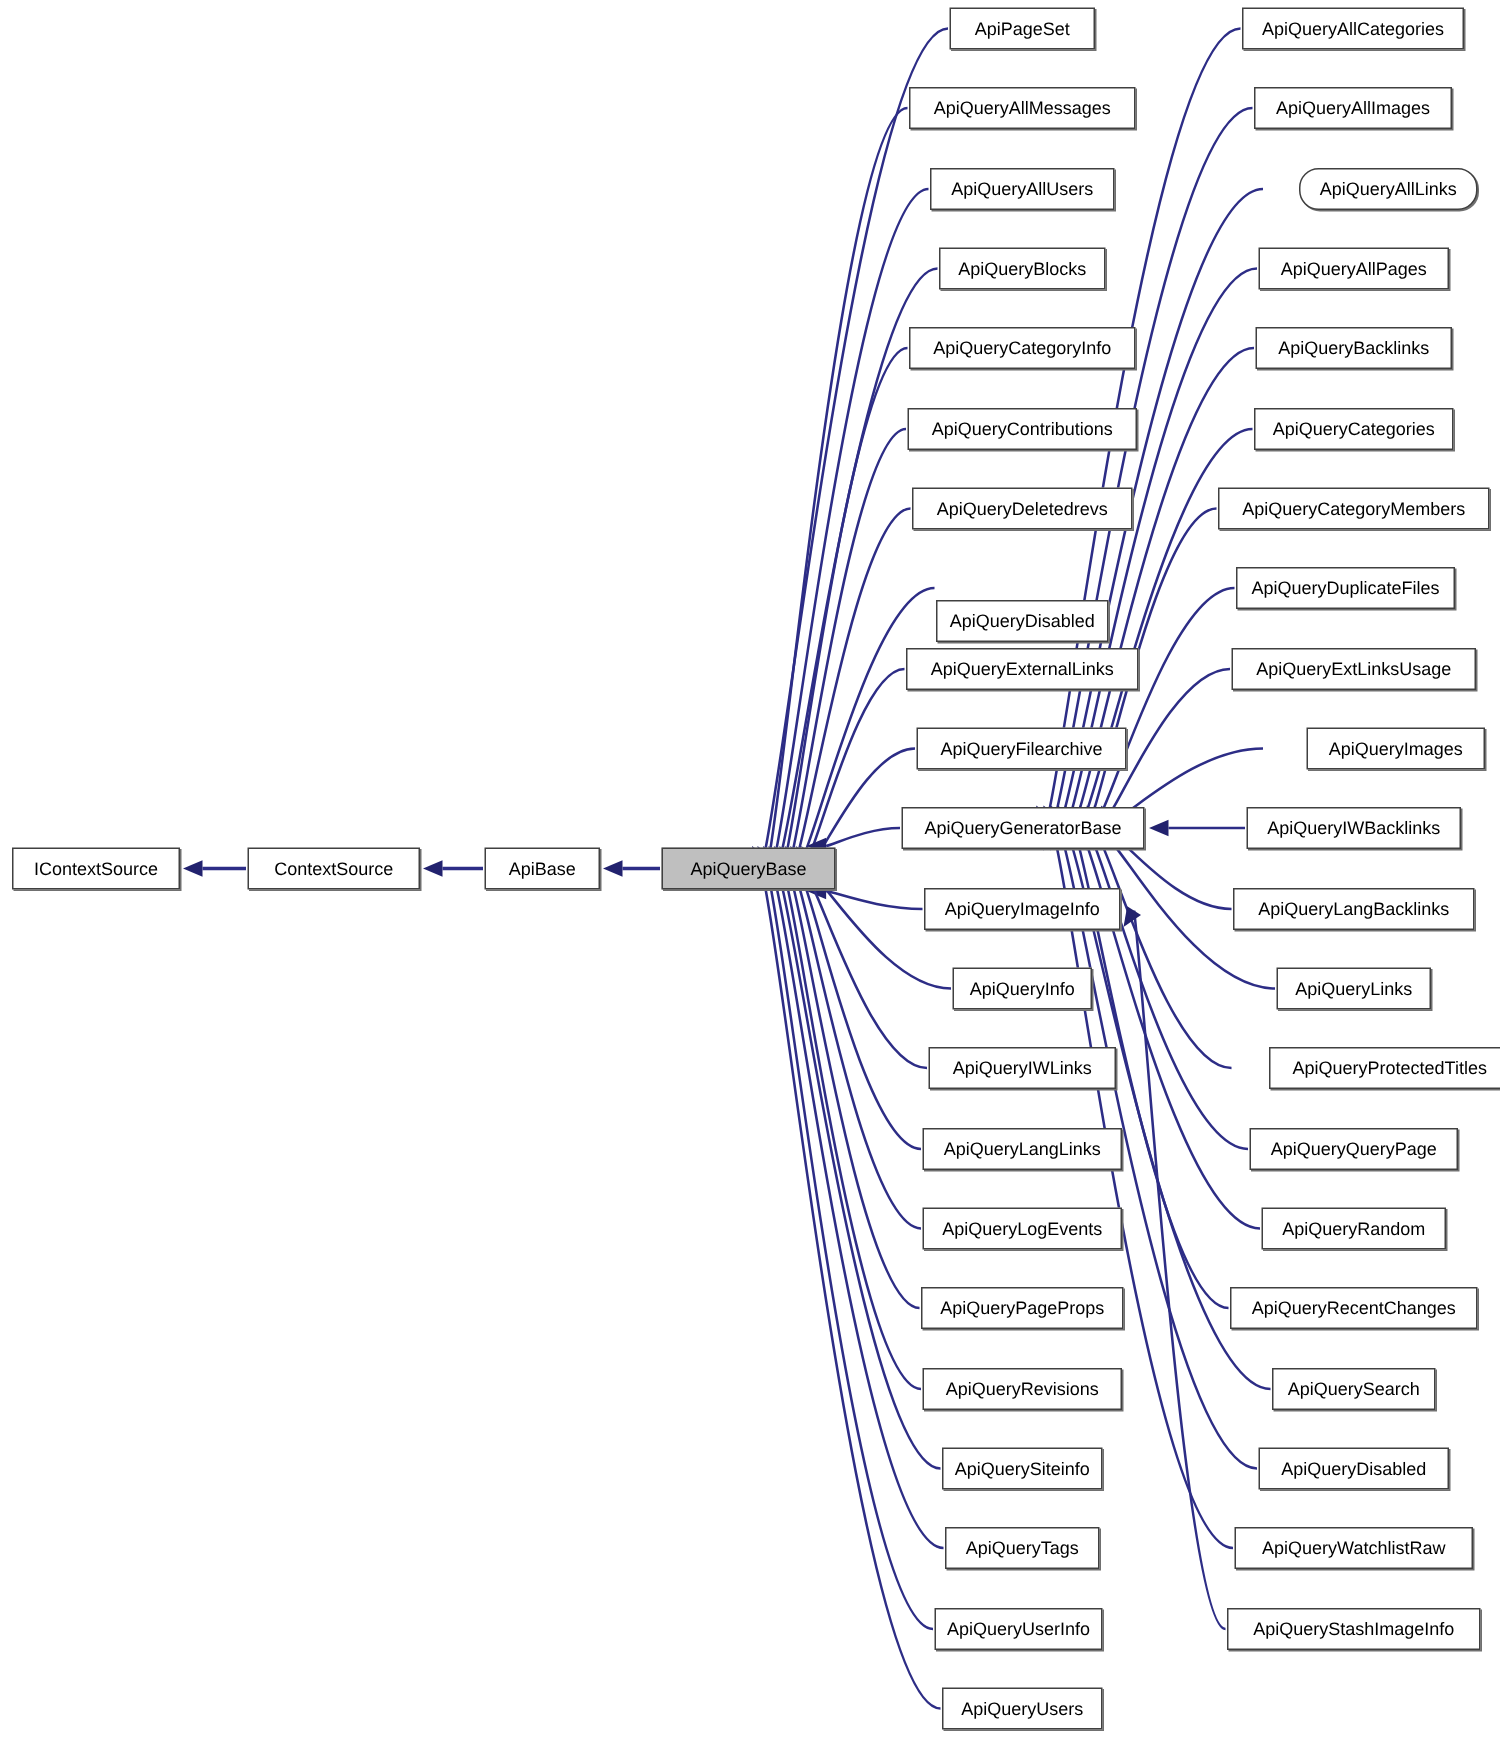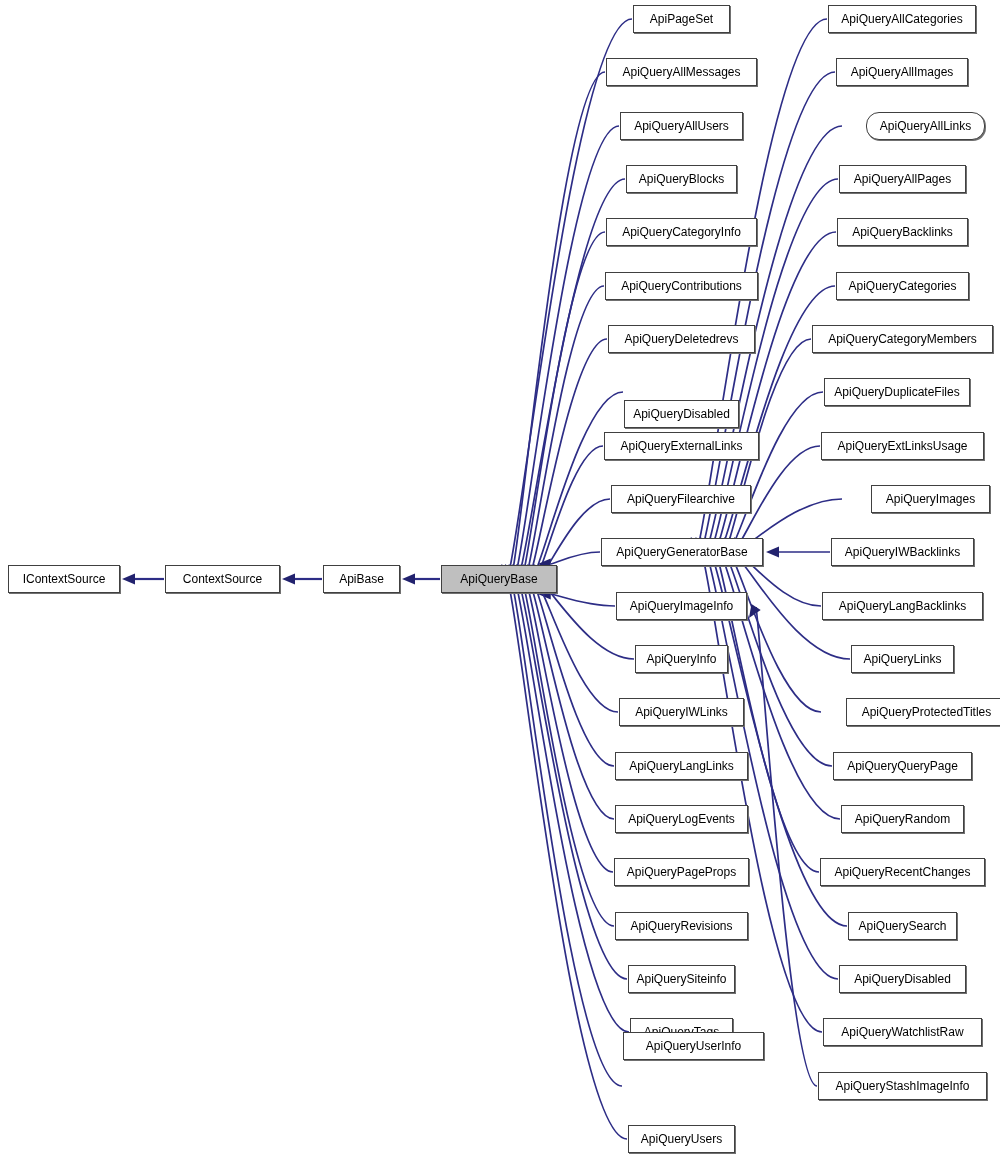--- a/index.html
+++ b/index.html
@@ -129,21 +129,21 @@
       <div class="node" style="left: 601px; top: 538px; width: 162px;">ApiQueryGeneratorBase</div>
       <div class="node" style="left: 616px; top: 592px; width: 131px;">ApiQueryImageInfo</div>
       <div class="node" style="left: 635px; top: 645px; width: 93px;">ApiQueryInfo</div>
       <div class="node" style="left: 619px; top: 698px; width: 125px;">ApiQueryIWLinks</div>
       <div class="node" style="left: 615px; top: 752px; width: 133px;">ApiQueryLangLinks</div>
       <div class="node" style="left: 615px; top: 805px; width: 133px;">ApiQueryLogEvents</div>
       <div class="node" style="left: 614px; top: 858px; width: 135px;">ApiQueryPageProps</div>
       <div class="node" style="left: 615px; top: 912px; width: 133px;">ApiQueryRevisions</div>
       <div class="node" style="left: 628px; top: 965px; width: 107px;">ApiQuerySiteinfo</div>
       <div class="node" style="left: 630px; top: 1018px; width: 103px;">ApiQueryTags</div>
-      <div class="node" style="left: 623px; top: 1032px; width: 141px;">ApiQueryUserInfo</div>
+      <div class="node" style="left: 623px; top: 1072px; width: 112px;">ApiQueryUserInfo</div>
       <div class="node" style="left: 628px; top: 1125px; width: 107px;">ApiQueryUsers</div>
       <div class="node" style="left: 828px; top: 5px; width: 148px;">ApiQueryAllCategories</div>
       <div class="node" style="left: 836px; top: 58px; width: 132px;">ApiQueryAllImages</div>
       <div class="node" style="left: 866px; top: 112px; width: 119px; border-radius: 13px;">ApiQueryAllLinks</div>
       <div class="node" style="left: 839px; top: 165px; width: 127px;">ApiQueryAllPages</div>
       <div class="node" style="left: 837px; top: 218px; width: 131px;">ApiQueryBacklinks</div>
       <div class="node" style="left: 836px; top: 272px; width: 133px;">ApiQueryCategories</div>
       <div class="node" style="left: 812px; top: 325px; width: 181px;">ApiQueryCategoryMembers</div>
       <div class="node" style="left: 824px; top: 378px; width: 146px;">ApiQueryDuplicateFiles</div>
       <div class="node" style="left: 821px; top: 432px; width: 163px;">ApiQueryExtLinksUsage</div>

